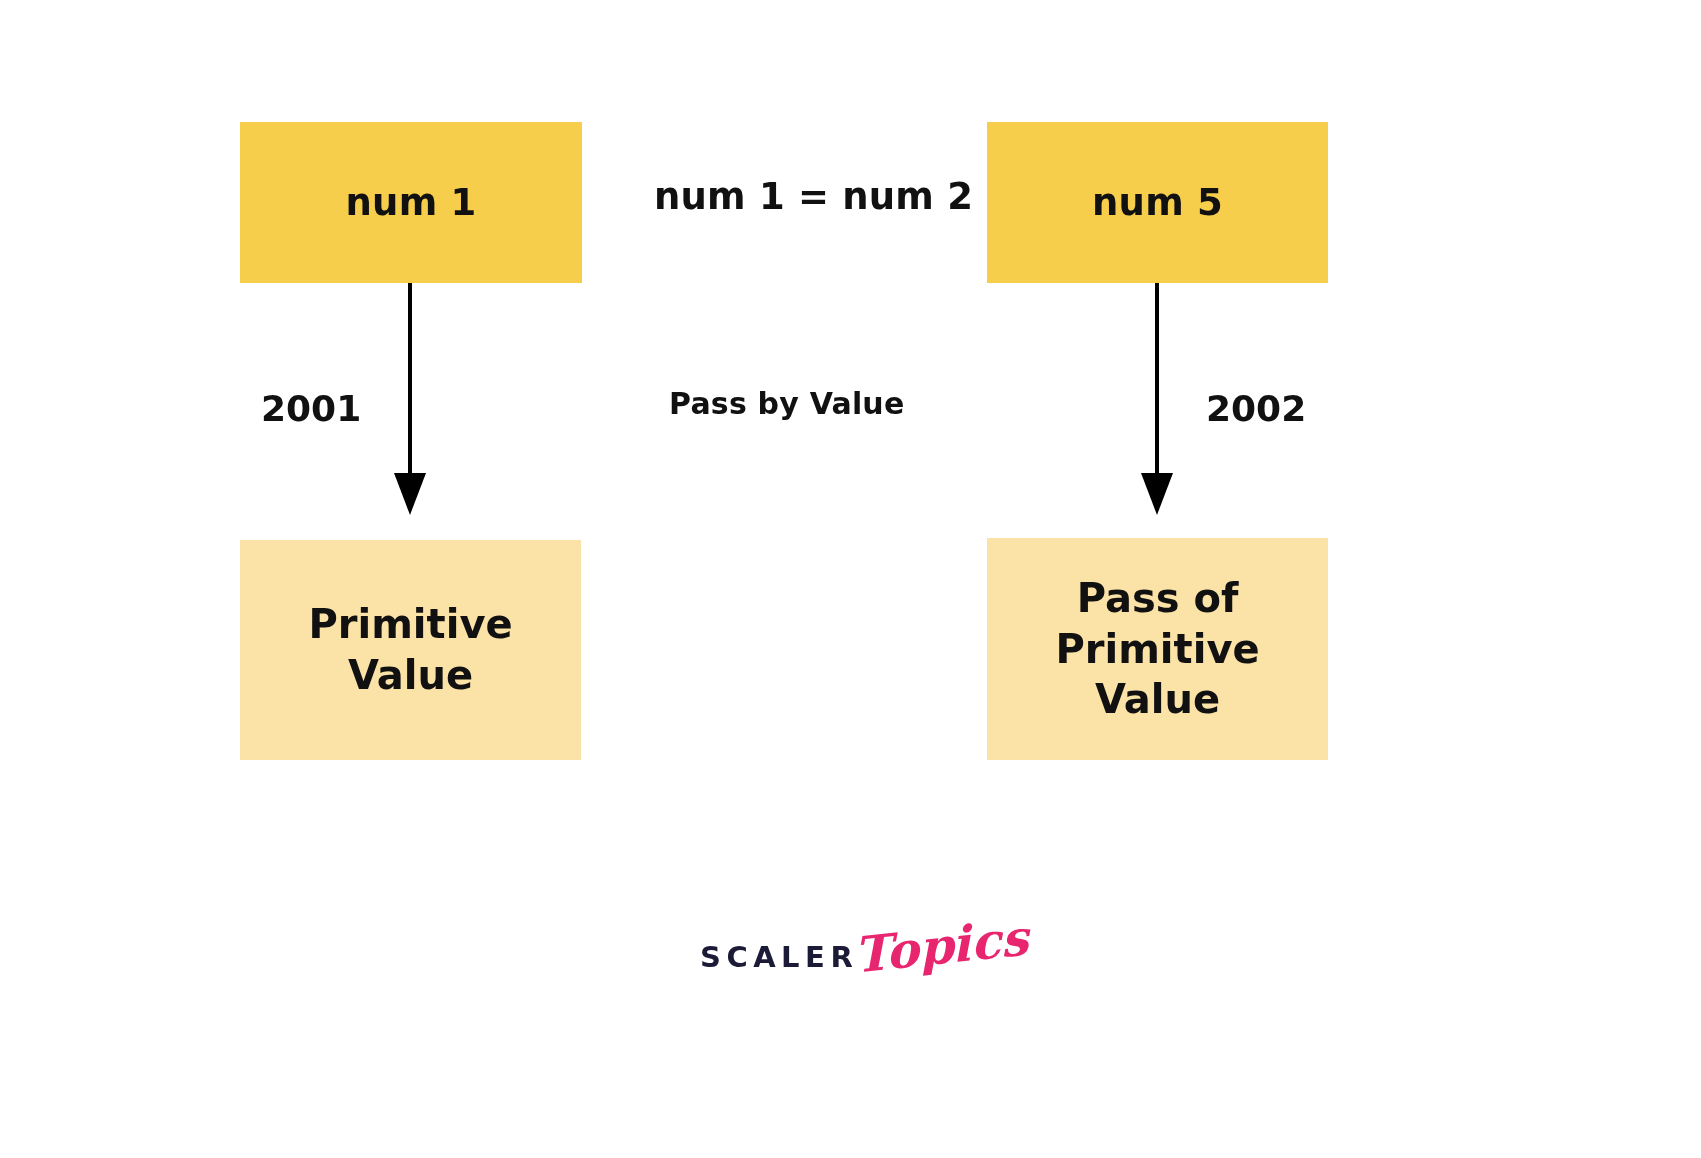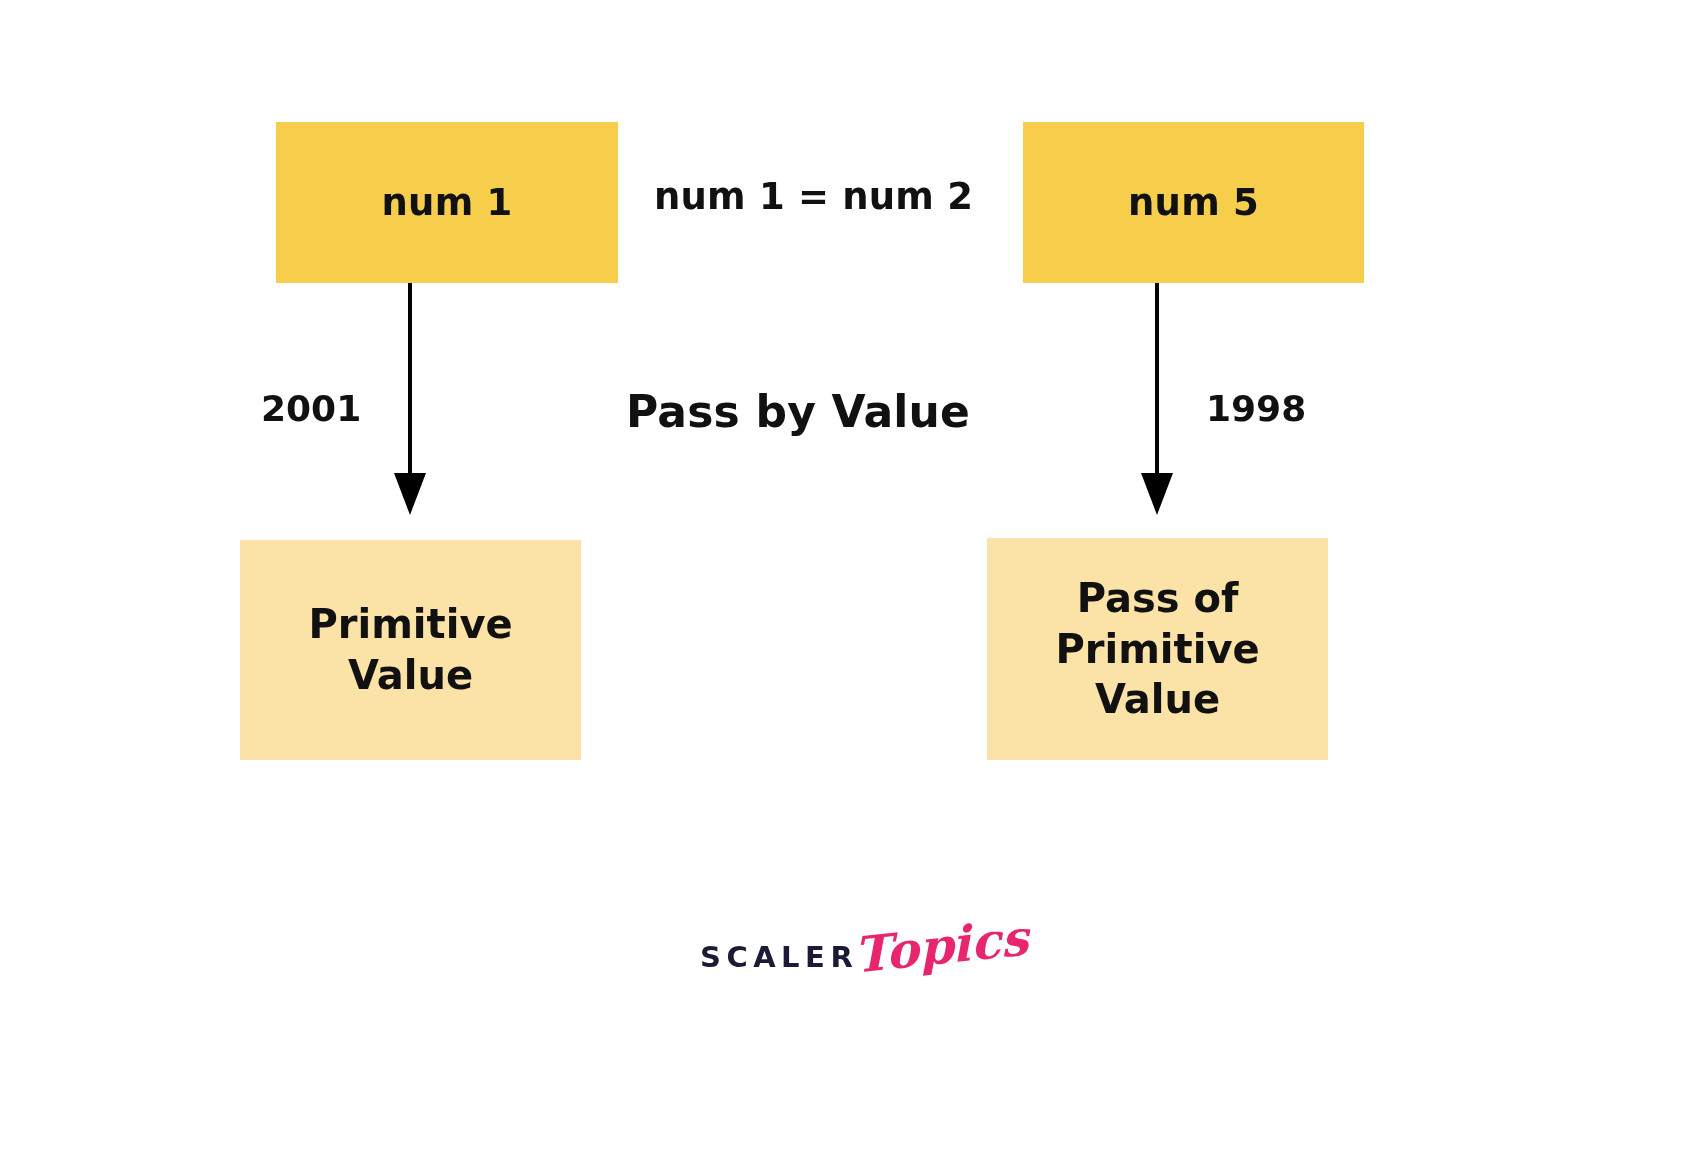--- a/index.html
+++ b/index.html
@@ -30,21 +30,20 @@
     justify-content: center;
     text-align: center;
     color: #111111;
     box-sizing: border-box;
   }
   .box-var {
     background: #F7CE4C;
     font-size: 37px;
     font-weight: 700;
     letter-spacing: 0.2px;
-    margin-left: 36px;
   }
   .box-val {
     background: #FBE2A6;
     font-size: 40px;
     font-weight: 700;
     line-height: 1.27;
   }
 
   #box-num1  { left: 240px;  top: 122px; width: 342px; height: 161px; }
   #box-num2  { left: 987px;  top: 122px; width: 341px; height: 161px; }
@@ -68,23 +67,23 @@
   }
   #label-assign {
     left: 640px;
     top: 175px;
     font-size: 37px;
     font-weight: 700;
     letter-spacing: 0.2px;
     margin-left: 14px;
   }
   #label-pass {
-    left: 626px;
+    left: 669px;
     top: 386px;
-    font-size: 44px;
+    font-size: 30px;
     font-weight: 700;
     letter-spacing: 0.2px;
   }
   #label-addr-left {
     left: 261px;
     top: 388px;
     font-size: 36px;
     font-weight: 600;
     text-align: right;
   }
@@ -145,21 +144,21 @@
     <polygon points="4,190 36,190 20,232" fill="#000000"></polygon>
   </svg>
 
   <svg class="arrow" id="arrow-right" viewBox="0 0 40 236">
     <line x1="20" y1="0" x2="20" y2="196" stroke="#000000" stroke-width="4"></line>
     <polygon points="4,190 36,190 20,232" fill="#000000"></polygon>
   </svg>
 
   <div class="label" id="label-addr-left">2001</div>
 
-  <div class="label" id="label-addr-right">1998</div>
+  <div class="label" id="label-addr-right">2002</div>
 
   <div class="box box-val" id="box-prim">
     <div>
       <div>Primitive</div>
       <div>Value</div>
     </div>
   </div>
 
   <div class="box box-val" id="box-copy">
     <div>

